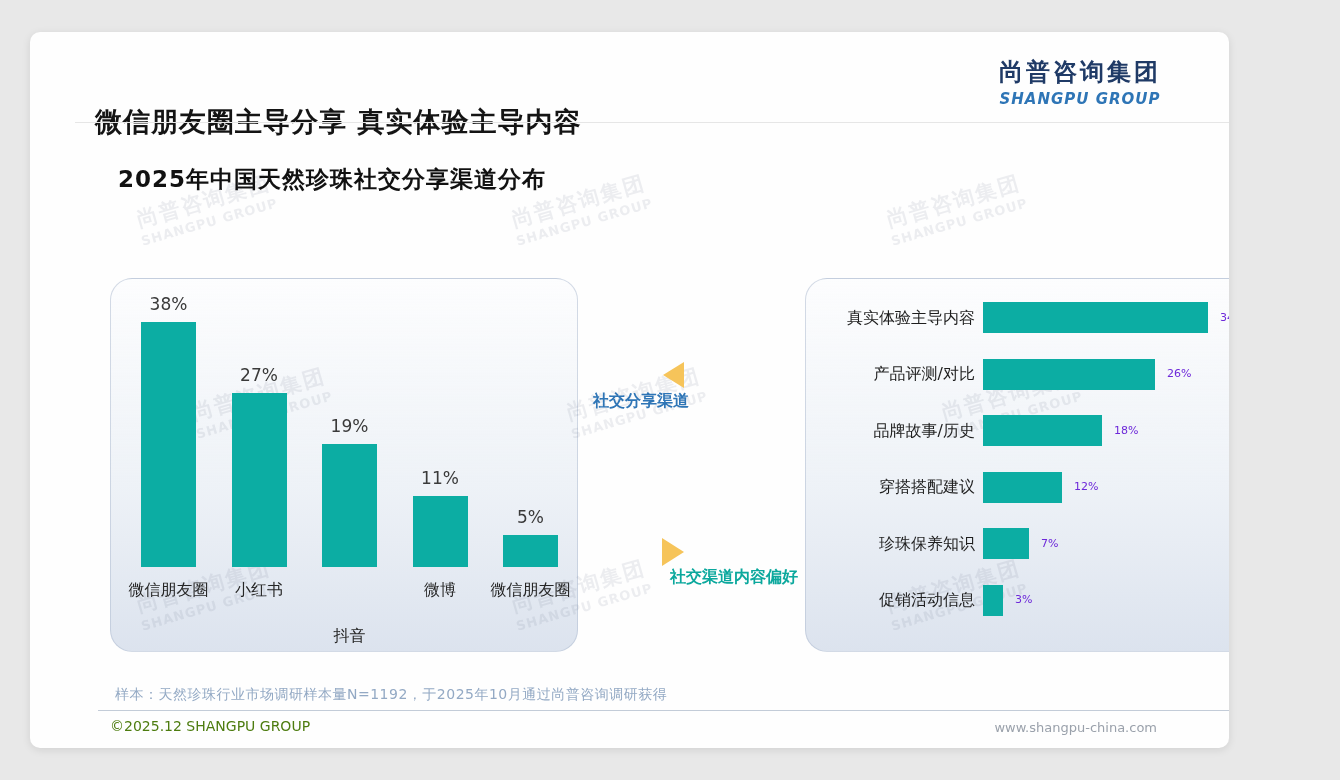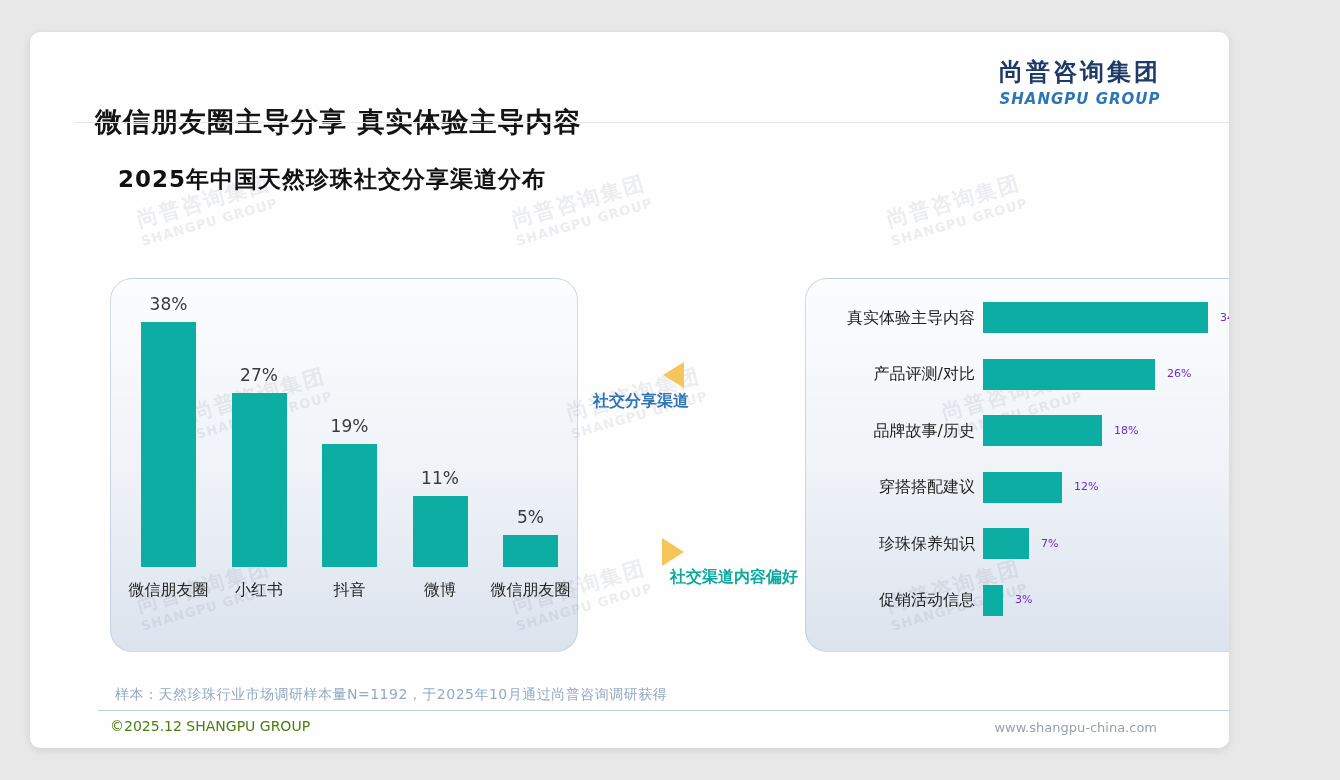--- a/index.html
+++ b/index.html
@@ -181,21 +181,21 @@
 
   <div id="left-chart">
       <div class="vbar" style="left: 31px; top: 44px; height: 245px;"></div>
       <div class="vbar-value" style="left: 13.5px; top: 16px;">38%</div>
       <div class="vbar-cat" style="left: -1.5px;">微信朋友圈</div>
       <div class="vbar" style="left: 121.5px; top: 115px; height: 174px;"></div>
       <div class="vbar-value" style="left: 104px; top: 87px;">27%</div>
       <div class="vbar-cat" style="left: 89px;">小红书</div>
       <div class="vbar" style="left: 212px; top: 166px; height: 123px;"></div>
       <div class="vbar-value" style="left: 194.5px; top: 138px;">19%</div>
-      <div class="vbar-cat" style="left: 179.5px;">抖音</div>
+      <div class="vbar-cat" style="left: 179.5px; margin-top: 46px;">抖音</div>
       <div class="vbar" style="left: 302.5px; top: 218px; height: 71px;"></div>
       <div class="vbar-value" style="left: 285px; top: 190px;">11%</div>
       <div class="vbar-cat" style="left: 270px;">微博</div>
       <div class="vbar" style="left: 393px; top: 257px; height: 32px;"></div>
       <div class="vbar-value" style="left: 375.5px; top: 229px;">5%</div>
       <div class="vbar-cat" style="left: 360.5px;">微信朋友圈</div>
     </div>
   <div id="right-chart">
       <div class="hbar-cat" style="top: 28.5px;">真实体验主导内容</div>
       <div class="hbar" style="top: 24px; width: 225px;"></div>

